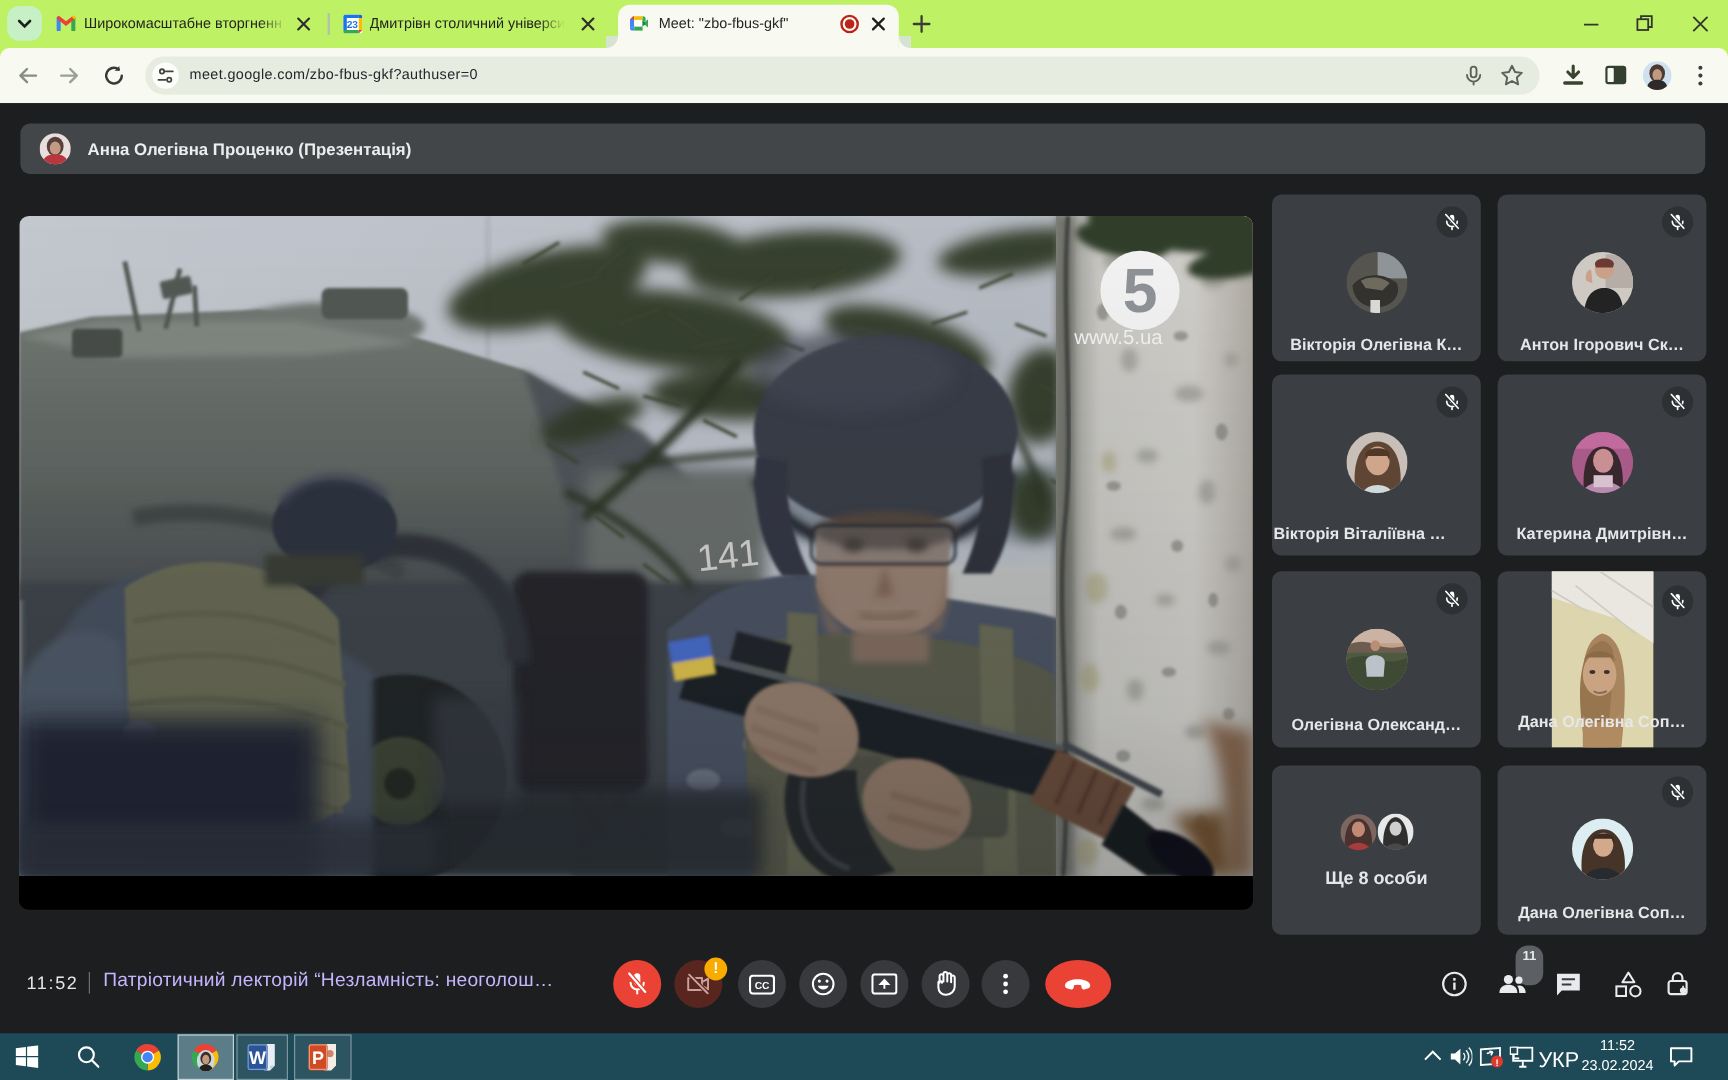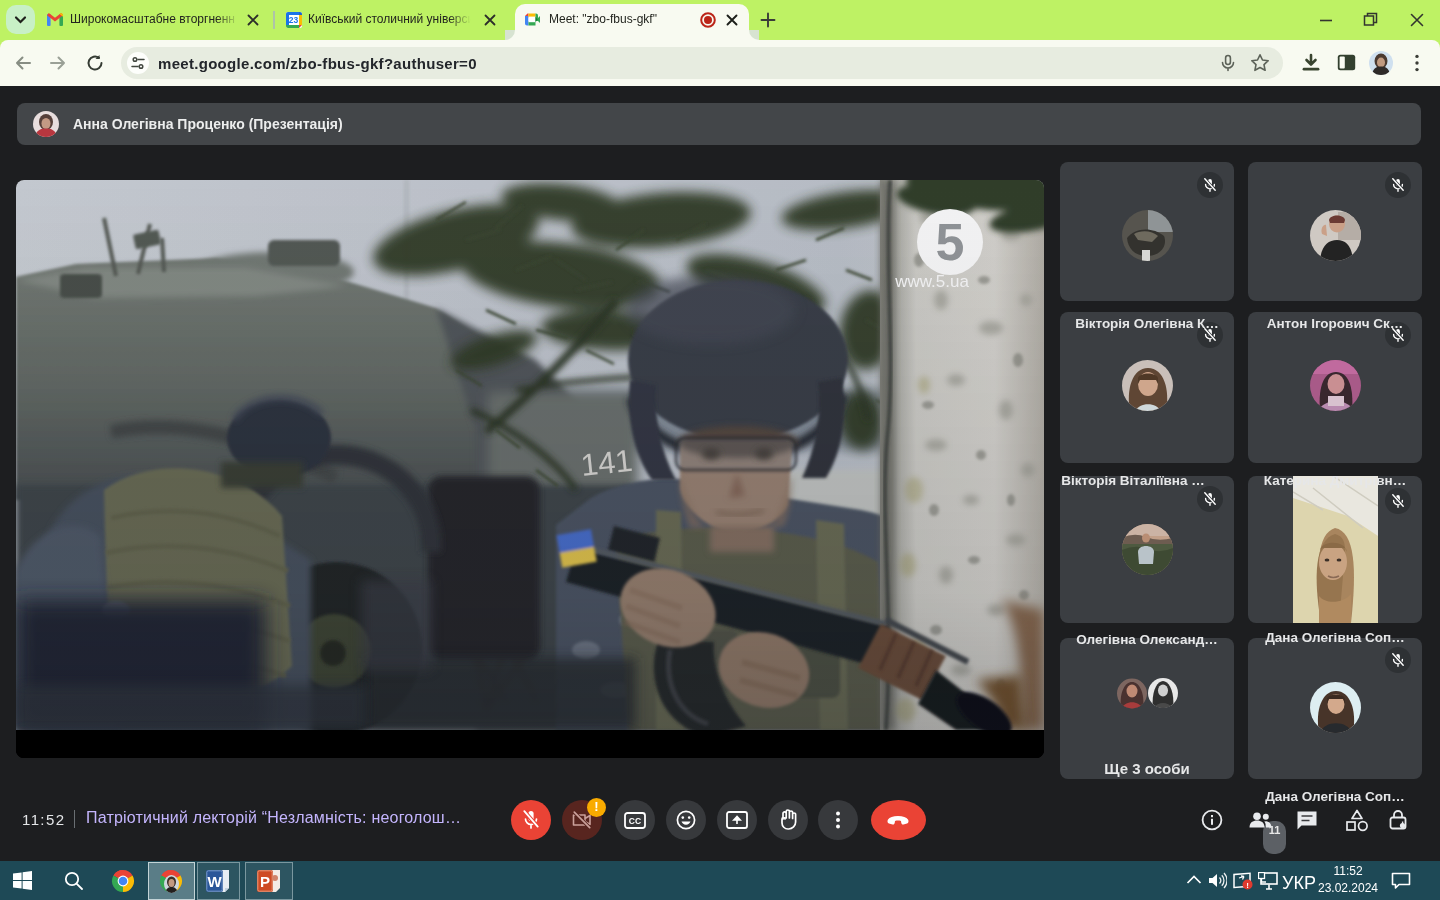--- a/index.html
+++ b/index.html
@@ -9,28 +9,28 @@
   
   #tabstrip { position:absolute; left:0; top:0; width:1440px; height:50px; background:#bef264; }
   #tabsearch { position:absolute; left:6px; top:5px; width:29px; height:29px; border-radius:10px; background:#c8f0c6; }
   .tabtitle { position:absolute; top:12px; font-size:12px; color:#23251f; white-space:nowrap; overflow:hidden; }
   .fade1 { -webkit-mask-image:linear-gradient(90deg,#000 85%,transparent 98%); }
   #activetab { position:absolute; left:515px; top:4px; width:234px; height:36px; background:#f8faf1; border-radius:10px 10px 0 0; }
   
   #toolbar { position:absolute; left:0; top:40px; width:1440px; height:46px; background:#f8faf1; border-radius:8px 8px 0 0; }
   #omnibox { position:absolute; left:121px; top:7px; width:1162px; height:32px; border-radius:16px; background:#e7ece0; }
   #omniicon { position:absolute; left:6px; top:5px; width:22px; height:22px; border-radius:50%; background:#fdfefb; }
-  #url { position:absolute; left:37px; top:8px; font-size:15px; color:#23262b; letter-spacing:.3px;font-weight:bold; }
+  #url { position:absolute; left:37px; top:8px; font-size:12px; color:#23262b; letter-spacing:.3px; }
   
   #meet { position:absolute; left:0; top:86px; width:1440px; height:775px; background:#1d1e20; }
   #topbar { position:absolute; left:17px; top:17px; width:1404px; height:42px; background:#434649; border-radius:8px;padding-left:24px; }
   #topbar .txt { position:absolute; left:56px; top:13px; font-size:14px; font-weight:bold; color:#eceded; }
   #video { position:absolute; left:16px; top:94px; width:1028px; height:578px; border-radius:8px; overflow:hidden; background:#000; }
   .tile { position:absolute; background:#3b3e42; border-radius:8px; overflow:hidden; }
-  .tname { position:absolute; width:100%; text-align:center; font-size:13.5px; font-weight:bold; color:#e6e7e8; white-space:nowrap;margin-top:36px; }
+  .tname { position:absolute; width:100%; text-align:center; font-size:13.5px; font-weight:bold; color:#e6e7e8; white-space:nowrap; }
   .micchip { position:absolute; width:26px; height:26px; border-radius:50%; background:#2e3134; }
   
   .btn { position:absolute; width:40px; height:40px; border-radius:50%; background:#37393c; }
   #btext { position:absolute; left:22px; top:725px; font-size:15px; letter-spacing:1.4px; color:#e4e6e8; }
   #sep { position:absolute; left:74px; top:724px; width:1px; height:18px; background:#6a6f73; }
   #title { position:absolute; left:86px; top:723px; font-size:16px; letter-spacing:.2px; color:#c4b5fd; }
   
   #taskbar { position:absolute; left:0; top:861px; width:1440px; height:39px; background:#1e4956; }
   .tbtn { position:absolute; top:1px; height:38px; border:1px solid rgba(210,225,228,.45); }
   .trtxt { position:absolute; color:#fff; font-size:12px; white-space:nowrap; }
@@ -57,21 +57,21 @@
 
   <svg class="abs" style="left:286px;top:12px" width="16" height="16" viewBox="0 0 16 16">
     <rect x="0" y="0" width="16" height="16" rx="2" fill="#fff"></rect>
     <path d="M0 2 C0 .9 .9 0 2 0 H13 V3 H3 V13 H0 Z" fill="#1a73e8"></path>
     <path d="M13 0 H14 C15.1 0 16 .9 16 2 V3 H13 Z" fill="#1967d2"></path>
     <rect x="13" y="3" width="3" height="10" fill="#fbbc04"></rect>
     <path d="M0 13 H13 V16 H2 C.9 16 0 15.1 0 14 Z" fill="#34a853"></path>
     <path d="M13 13 H16 L13 16 Z" fill="#ea4335"></path>
     <text x="7.6" y="11.4" font-size="8.5" font-weight="bold" fill="#1a73e8" text-anchor="middle" font-family="Liberation Sans">23</text>
   </svg>
-  <div class="tabtitle fade1" style="left:308px;width:166px;">Київський столичний універси</div>
+  <div class="tabtitle fade1" style="left:308px;width:166px;">Дмитрівн столичний універси</div>
   <svg class="abs" style="left:484px;top:14px" width="12" height="12" viewBox="0 0 12 12">
       <path d="M1.5 1.5 L10.5 10.5 M10.5 1.5 L1.5 10.5" stroke="#2c2e2a" stroke-width="1.8" stroke-linecap="round"></path>
     </svg>
   <div id="activetab"></div>
   <div class="abs" style="left:505px;top:30px;width:10px;height:10px;background:#f8faf1;"></div>
   <div class="abs" style="left:505px;top:30px;width:10px;height:10px;background:#d7e3d1;border-radius:0 0 10px 0;"></div>
   <div class="abs" style="left:749px;top:30px;width:10px;height:10px;background:#f8faf1;"></div>
   <div class="abs" style="left:749px;top:30px;width:10px;height:10px;background:#d7e3d1;border-radius:0 0 0 10px;"></div>
 
   <svg class="abs" style="left:525px;top:13px" width="15" height="13" viewBox="0 0 15 13">
@@ -586,21 +586,21 @@
       <path d="M1.5 0.5 L12.5 12.5" stroke="#2e3134" stroke-width="2.8"></path>
       <path d="M1.8 0.7 L12.2 12.2" stroke="#fff" stroke-width="1.4" stroke-linecap="round"></path>
     </svg>
 
   <div class="tname" style="left:1060px;top:194px;width:174px;">Вікторія Олегівна К…</div>
   <div class="tname" style="left:1248px;top:194px;width:174px;">Антон Ігорович Ск…</div>
   <div class="tname" style="left:1060px;top:351px;width:146px;">Вікторія Віталіївна …</div>
   <div class="tname" style="left:1248px;top:351px;width:174px;">Катерина Дмитрівн…</div>
   <div class="tname" style="left:1060px;top:510px;width:174px;">Олегівна Олександ…</div>
   <div class="tname" style="left:1248px;top:508px;width:174px;">Дана Олегівна Соп…</div>
-  <div class="tname" style="left:1060px;top:638px;width:174px;font-size:15px;">Ще 3 особи</div>
+  <div class="tname" style="left:1060px;top:638px;width:174px;font-size:15px;">Ще 8 особи</div>
   <div class="tname" style="left:1248px;top:667px;width:174px;">Дана Олегівна Соп…</div>
 
   <div id="btext">11:52</div>
   <div id="sep"></div>
   <div id="title">Патріотичний лекторій “Незламність: неоголош…</div>
   <div class="btn" style="left:511px;top:714px;background:#ea4335;"></div>
   <div class="btn" style="left:562px;top:714px;background:#58251f;"></div>
   <div class="btn" style="left:615px;top:714px;"></div>
   <div class="btn" style="left:666px;top:714px;"></div>
   <div class="btn" style="left:717px;top:714px;"></div>
@@ -641,21 +641,21 @@
       <circle cx="4" cy="9" r="2" fill="#fff"></circle>
       <circle cx="4" cy="15.5" r="2" fill="#fff"></circle>
   </svg>
   <svg class="abs" style="left:886px;top:727px" width="24" height="14" viewBox="0 0 24 14">
     <path d="M12 3 C7 3 3.5 4.5 2 6.5 C1 8 1.5 10 3 10.5 L6.5 11.5 C7.8 11.8 8.6 10.8 8.8 9.5 L9 8 C11 7.4 13 7.4 15 8 L15.2 9.5 C15.4 10.8 16.2 11.8 17.5 11.5 L21 10.5 C22.5 10 23 8 22 6.5 C20.5 4.5 17 3 12 3 Z" fill="#fff"></path>
   </svg>
 
   <div class="abs" style="left:587px;top:712px;width:19px;height:19px;border-radius:50%;background:#f9ab00;"></div>
   <div class="abs" style="left:587px;top:713px;width:19px;text-align:center;font-size:13px;font-weight:bold;color:#fff;">!</div>
 
-  <div class="abs" style="left:1263px;top:702px;width:23px;height:33px;border-radius:10px;background:#5c6065;color:#e8e8e8;font-size:11px;font-weight:bold;text-align:center;line-height:19px;margin-top:33px;">11</div>
+  <div class="abs" style="left:1263px;top:702px;width:23px;height:33px;border-radius:10px;background:#5c6065;color:#e8e8e8;font-size:11px;font-weight:bold;text-align:center;line-height:19px;">11</div>
 
   <svg class="abs" style="left:1201px;top:723px" width="22" height="22" viewBox="0 0 22 22">
     <circle cx="11" cy="11" r="9.4" fill="none" stroke="#e8eaed" stroke-width="1.8"></circle>
     <rect x="10" y="9.8" width="2" height="6" fill="#e8eaed"></rect>
       <rect x="10" y="6" width="2" height="2.2" fill="#e8eaed"></rect>
   </svg>
   <svg class="abs" style="left:1248px;top:724px" width="25" height="20" viewBox="0 0 25 20">
     <circle cx="9" cy="6.2" r="3.8" fill="#e8eaed"></circle>
     <path d="M1.5 17.5 C1.5 12.6 5 10.6 9 10.6 C13 10.6 16.5 12.6 16.5 17.5 Z" fill="#e8eaed"></path>
     <circle cx="17.8" cy="6.8" r="3" fill="#e8eaed"></circle>

